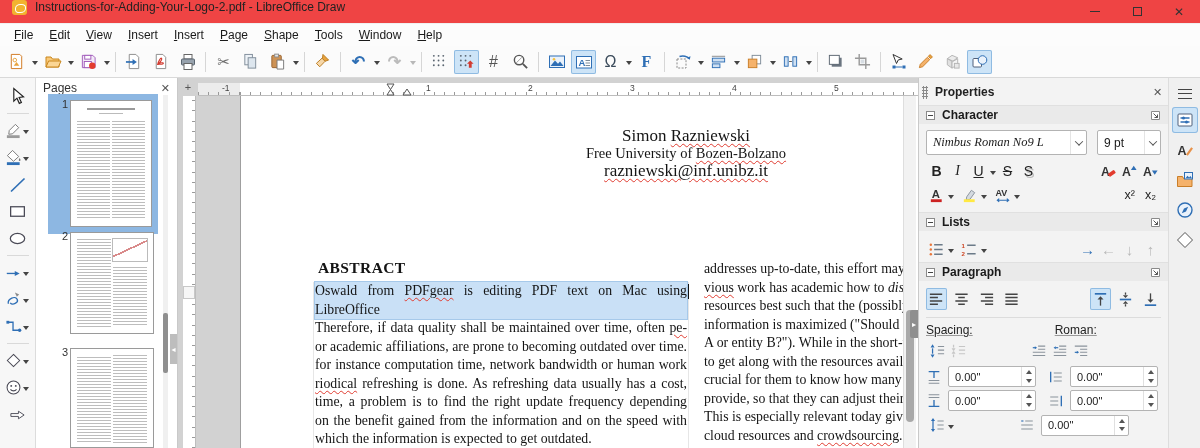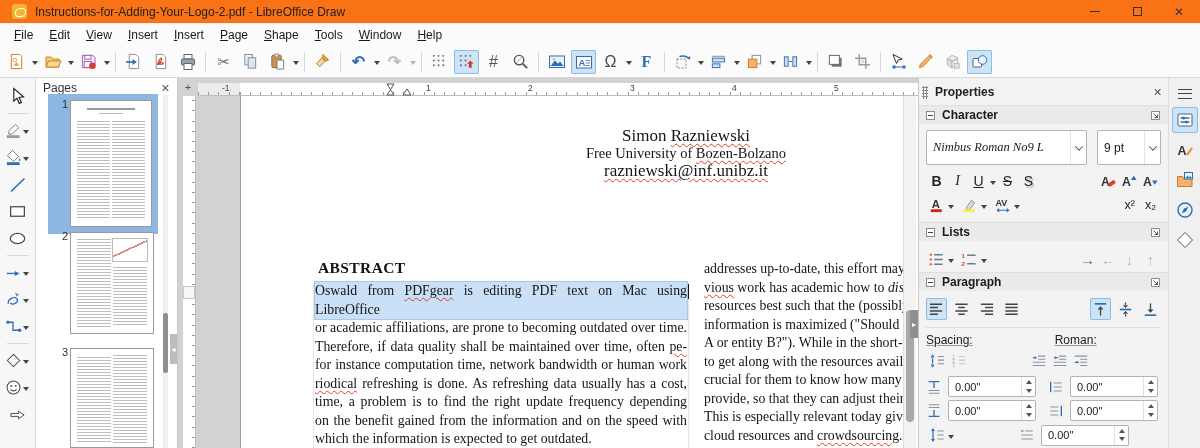--- a/index.html
+++ b/index.html
@@ -1,19 +1,19 @@
 <!DOCTYPE html>
 <html><head>
 <meta charset="utf-8">
 <style>
 *{box-sizing:border-box;margin:0;padding:0}
 html,body{width:1200px;height:448px;overflow:hidden}
 body{font-family:"Liberation Sans",sans-serif;font-size:12px;color:#1a1a1a;background:#fff}
 
-.titlebar{height:24px;display:flex;align-items:center;background:#f97316;border-bottom:1px solid #f0f0f0}
+.titlebar{height:24px;display:flex;align-items:flex-start;background:#ef4444;border-bottom:1px solid #f0f0f0}
 .appicon{width:15px;height:15px;border-radius:3px;background:#f2b32f;margin:0 8px 0 12px;position:relative;flex:none}
 .appicon::after{content:"";position:absolute;left:3px;top:4px;width:9px;height:7px;border:1.4px solid #fff;border-radius:50% 40% 50% 40%}
 .title-text{font-size:12px;color:#222}
 .wc-group{margin-left:auto;display:flex;height:100%}
 .wc{width:42px;height:100%;display:flex;align-items:center;justify-content:center;color:#333}
 .ic-min{width:10px;height:1px;background:#333}
 .ic-max{width:9px;height:9px;border:1px solid #333}
 .ic-close{font-size:12px;line-height:1}
 
 .menubar{height:22px;display:flex;align-items:center;background:#fcfcfc;padding-left:6px}
@@ -87,21 +87,21 @@
 .deck-h{height:20px;display:flex;align-items:center;padding:0 6px 0 3px}
 .grip{width:6px;height:13px;margin-right:7px;background-image:radial-gradient(circle,#8a8a8a 1px,transparent 1.1px);background-size:3px 3px}
 .deck-title{font-weight:bold;font-size:12px;color:#222}
 .deck-close{margin-left:auto;color:#555;font-size:11px}
 .sec-h{height:19px;background:#eaeaea;border-top:1px solid #e0e0e0;display:flex;align-items:center;padding:0 7px;margin-top:3px}
 .minusbox{width:9px;height:9px;border:1px solid #8a8a8a;background:#fff;position:relative;margin-right:7px}
 .minusbox::after{content:"";position:absolute;left:1px;right:1px;top:3px;height:1px;background:#444}
 .sec-title{font-weight:bold;font-size:12px}
 .launcher{margin-left:auto}
 .row{display:flex;align-items:center;padding:0 7px}
-.combo{height:35px;background:#fff;border:1px solid #b3b3b3;border-radius:2px;display:flex;align-items:center;padding-left:6px;overflow:hidden}
+.combo{height:25px;background:#fff;border:1px solid #b3b3b3;border-radius:2px;display:flex;align-items:center;padding-left:6px;overflow:hidden}
 .combo .cbtn{margin-left:auto;width:16px;align-self:stretch;display:flex;align-items:center;justify-content:center;border-left:1px solid #e4e4e4}
 .chev{width:6px;height:6px;border-right:1.4px solid #555;border-bottom:1.4px solid #555;transform:rotate(45deg) translate(-1px,-1px)}
 .fontname{font-family:"Liberation Serif",serif;font-style:italic;font-size:12.5px;white-space:nowrap}
 .sbtn{min-width:21px;height:22px;display:flex;align-items:center;justify-content:center;border-radius:2px;font-size:14px;color:#222;flex:none}
 .sbtn.active{background:#cde4f7;box-shadow:inset 0 0 0 1px #8fbbe2}
 .sdd{width:8px;height:22px;display:flex;align-items:center;justify-content:center;flex:none}
 .sdd::after{content:"";border:3px solid transparent;border-top:4px solid #444;margin-top:6px}
 .b{font-weight:bold}.i{font-style:italic;font-family:"Liberation Serif",serif}.u{text-decoration:underline}
 .st{text-decoration:line-through}.sh{text-shadow:1.5px 1.5px 0 #bbb}
 .arr{font-size:15px;color:#2f6fb5}.arr.dis{color:#b9b9b9}
@@ -514,22 +514,22 @@
     </div>
     <div class="page">
       <div class="author" id="author">
           <div class="ln a1"><span>Simon </span><span class="sq">Razniewski</span></div>
           <div class="ln a2"><span>Free University of </span><span class="sq">Bozen-Bolzano</span></div>
           <div class="ln a3"><span class="sq">razniewski@inf.unibz.it</span></div>
         </div>
       <div class="abstract-h">ABSTRACT</div>
       <div class="lcol" id="lcol">
           <div class="ln hl"><span>Oswald from </span><span class="sq">PDFgear</span><span> is editing PDF text on Mac using LibreOffice</span><span class="caret"></span></div>
+          <div class="ln"><span>Therefore, if data quality shall be maintained over time, often </span><span class="sq">pe-</span></div>
           <div class="ln"><span>or academic affiliations, are prone to becoming outdated over time.</span></div>
-          <div class="ln"><span>Therefore, if data quality shall be maintained over time, often </span><span class="sq">pe-</span></div>
           <div class="ln"><span>for instance computation time, network bandwidth or human work</span></div>
           <div class="ln"><span class="sq">riodical</span><span> refreshing is done.  As refreshing data usually has a cost,</span></div>
           <div class="ln"><span>time,  a problem is to find the right   update frequency depending</span></div>
           <div class="ln"><span>on the benefit gained from the information and on the speed with</span></div>
           <div class="ln end"><span>which the information is expected to get outdated.</span></div>
         </div>
       <div class="rcol" id="rcol">
           <div class="ln"><span>addresses up-to-date, this effort may co</span></div>
           <div class="ln"><span class="sq">vious</span><span> work has academic how to </span><span class="it">distribute</span></div>
           <div class="ln"><span>resources best  such that  the (possibly</span></div>

